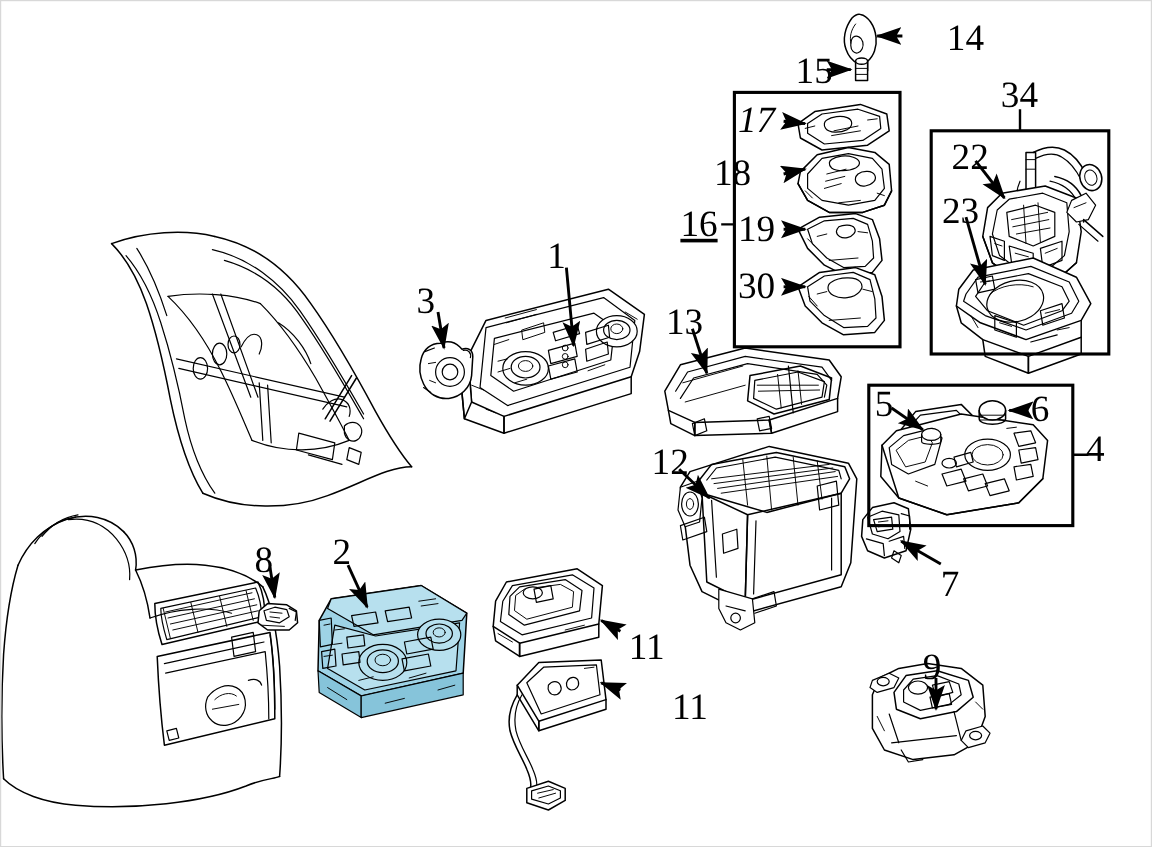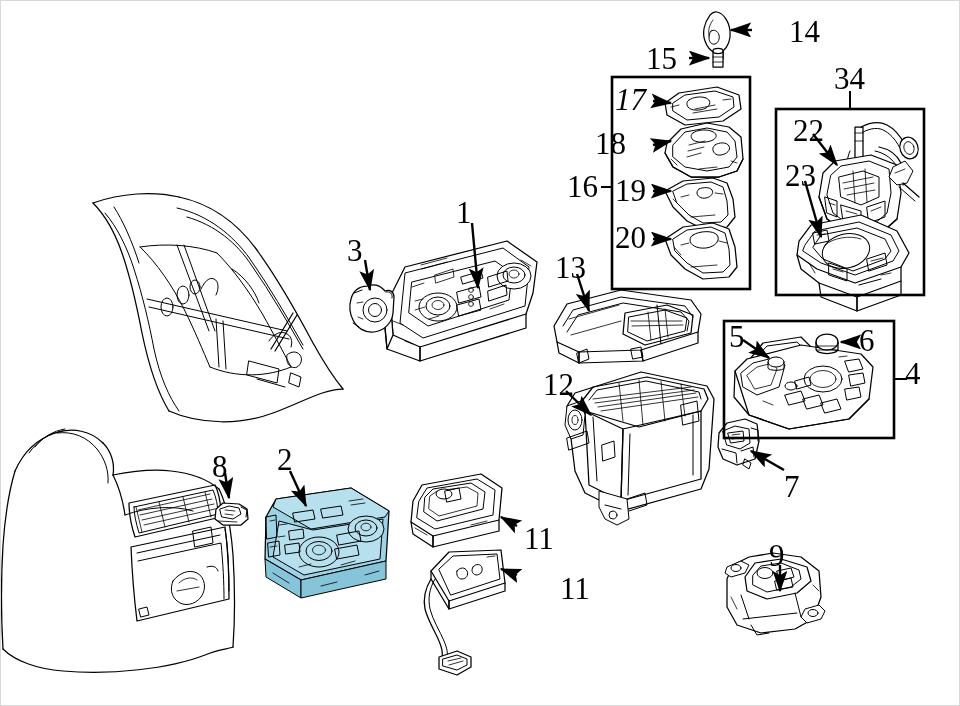--- a/index.html
+++ b/index.html
@@ -560,23 +560,23 @@
   <div class="callout" style="left:728px; top:320px;">5</div>
   <div class="callout" style="left:858px; top:324px;">6</div>
   <div class="callout" style="left:783px; top:470px;">7</div>
   <div class="callout" style="left:211px; top:450px;">8</div>
   <div class="callout" style="left:768px; top:539px;">9</div>
   <div class="callout" style="left:523px; top:522px;">11</div>
   <div class="callout" style="left:523px; top:572px;margin-left:36px;">11</div>
   <div class="callout" style="left:542px; top:368px;">12</div>
   <div class="callout" style="left:554px; top:251px;text-align:right;">13</div>
   <div class="callout" style="left:756px; top:15px;margin-left:32px;">14</div>
-  <div class="callout" style="left:645px; top:42px;">15</div>
-  <div class="callout" style="left:566px; top:170px;">16</div>
+  <div class="callout" style="left:662px; top:42px;">15</div>
+  <div class="callout" style="left:566px; top:170px;text-decoration:underline;">16</div>
   <div class="callout" style="left:614px; top:83px;font-style:italic;">17</div>
   <div class="callout" style="left:594px; top:127px;">18</div>
   <div class="callout" style="left:614px; top:174px;">19</div>
-  <div class="callout" style="left:614px; top:221px;">20</div>
+  <div class="callout" style="left:614px; top:221px;">30</div>
   <div class="callout" style="left:833px; top:62px;">34</div>
   <div class="callout" style="left:792px; top:114px;">22</div>
   <div class="callout" style="left:784px; top:159px;">23</div>
 
 </div>
 
 </body></html>

